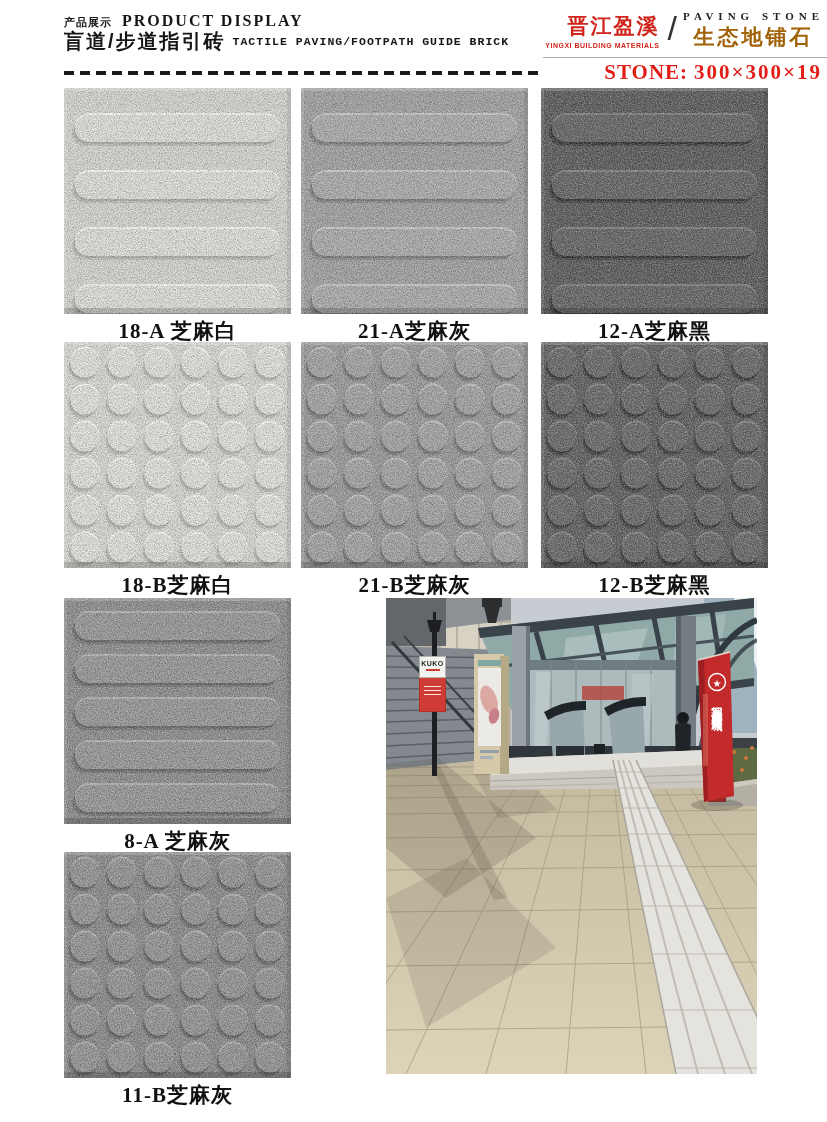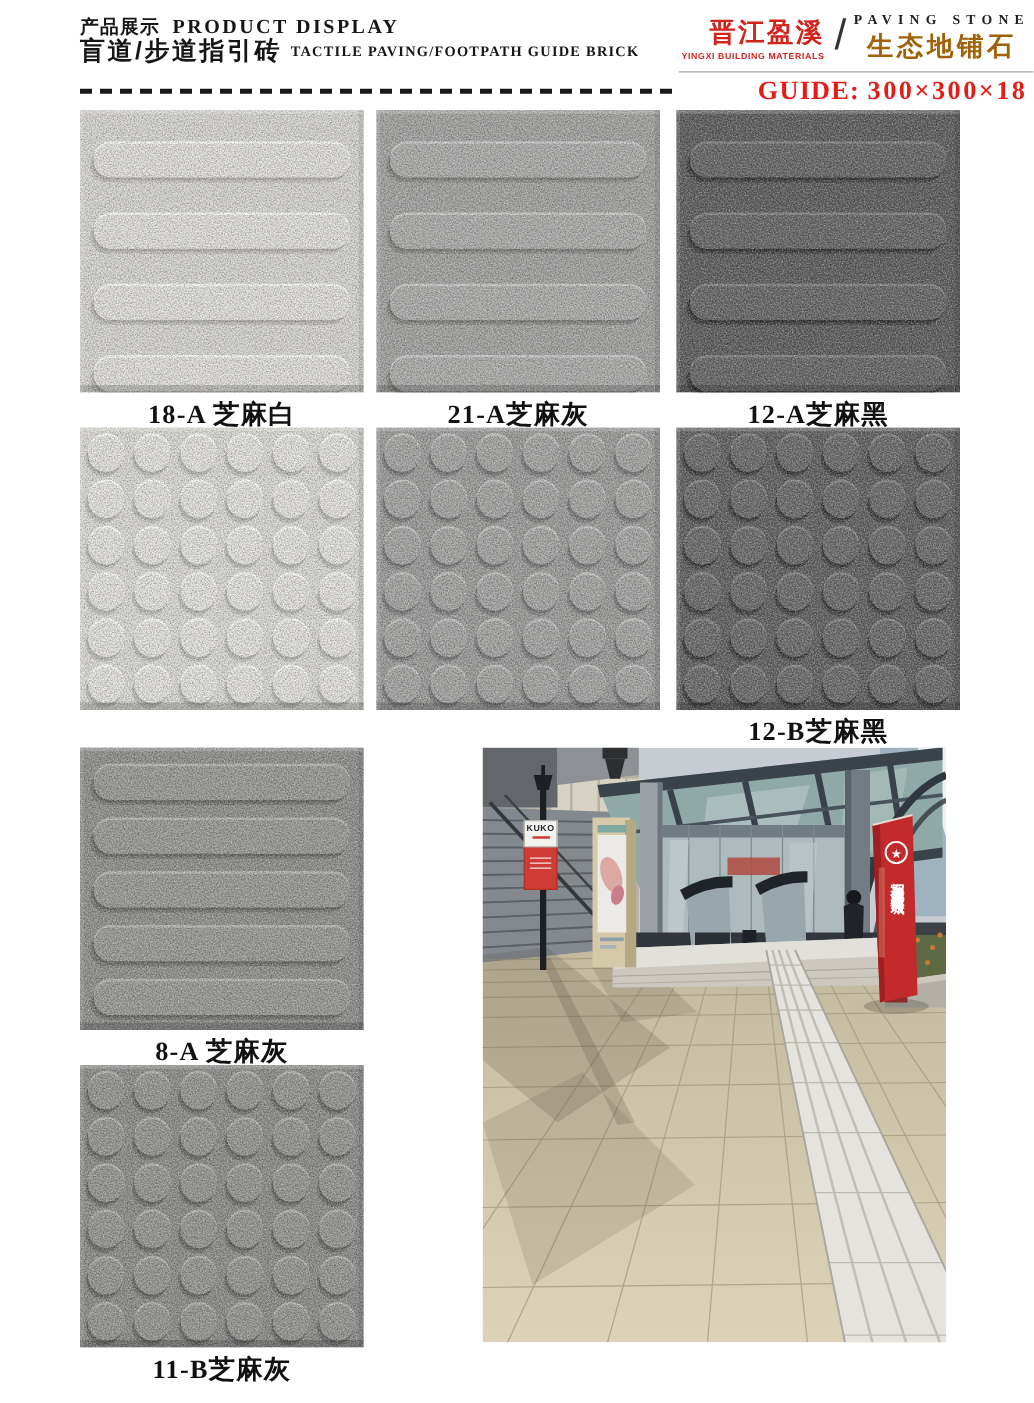--- a/index.html
+++ b/index.html
@@ -4,25 +4,25 @@
 <style>
   html,body{margin:0;padding:0;}
   body{
     width:827px;height:1122px;position:relative;overflow:hidden;
     background:#ffffff;
     font-family:"Liberation Sans", sans-serif;
     color:#161616;
   }
   
   .hdr-line1{position:absolute;left:64px;top:12px;display:flex;align-items:baseline;gap:10px;}
-  .hdr-cn{font-weight:bold;font-size:15px;letter-spacing:1px;}
+  .hdr-cn{font-weight:bold;font-size:11px;letter-spacing:1px;}
   .hdr-en{font-family:"Liberation Serif",serif;font-weight:bold;font-size:16px;letter-spacing:2px;}
   .title-row{position:absolute;left:64px;top:30px;display:flex;align-items:flex-end;gap:7px;}
   .title-cn{font-weight:bold;font-size:20px;letter-spacing:2px;line-height:1.1;}
-  .title-en{font-family:Liberation Serif, serif;font-weight:bold;font-size:11.5px;letter-spacing:1px;padding-bottom:4px;}
+  .title-en{font-family:Liberation Mono, monospace;font-weight:bold;font-size:11.5px;letter-spacing:1px;padding-bottom:4px;}
   .dash-rule{position:absolute;left:64px;top:71px;width:476px;height:4px;
     background:repeating-linear-gradient(90deg,#1a1a1a 0 10px,transparent 10px 16px);}
   
   .brand{position:absolute;right:3px;top:10px;display:flex;align-items:center;}
   .brand-left{text-align:right;}
   .brand-cn{color:#d0241c;font-weight:bold;font-size:21px;letter-spacing:2px;font-family:"Liberation Serif",serif;}
   .brand-sub{color:#d0241c;font-size:7px;letter-spacing:.5px;font-weight:bold;margin-top:2px;}
   .brand-slash{font-size:34px;font-weight:300;color:#333;margin:0 6px 0 8px;transform:translateY(-2px);}
   .brand-right{text-align:center;}
   .brand-en{font-family:"Liberation Serif",serif;font-weight:bold;font-size:11px;letter-spacing:5px;color:#222;}
@@ -84,21 +84,21 @@
   </div>
   <div class="brand-slash">/</div>
   <div class="brand-right">
     <div class="brand-en">PAVING STONE</div>
     <div class="brand-right-cn">生态地铺石</div>
   </div>
 </div>
 <div class="brand-rule"></div>
 
 <div class="size-line">
-  <span>GUIDE:</span><span class="size-val">300×300×18</span>
+  <span>STONE:</span><span class="size-val">300×300×19</span>
 </div>
 
 <div id="products">
     <figure class="product" style="left: 64px; top: 88px;">
       <div class="tile"><svg width="227" height="226" viewBox="0 0 227 226">
           <rect width="227" height="226" fill="#d9d8d3"></rect>
           <rect x="8" y="31" width="205" height="27" rx="13.5" fill="rgb(135,134,129)" opacity="0.28"></rect>
           <rect x="10" y="29" width="205" height="27" rx="13.5" fill="rgb(135,134,129)" opacity="0.3"></rect>
           <rect x="11" y="25" width="205" height="27" rx="13.5" fill="rgb(255,255,255)" opacity="0.85"></rect>
           <rect x="11" y="27" width="205" height="27" rx="13.5" fill="rgb(227,226,221)"></rect>
@@ -326,20 +326,21 @@
           <circle cx="205" cy="208" r="14.5" fill="rgb(138,137,132)" opacity="0.3"></circle>
           <circle cx="206" cy="204" r="14.5" fill="rgb(255,255,255)" opacity="0.85"></circle>
           <circle cx="206" cy="206" r="14.5" fill="rgb(230,229,224)"></circle>
           <rect width="227" height="226" filter="url(#speckle-dark)" opacity="0.40"></rect>
           <rect width="227" height="226" filter="url(#speckle-light)" opacity="0.45"></rect>
           <rect width="227" height="3" fill="#ffffff" opacity="0.18"></rect>
           <rect y="220" width="227" height="6" fill="#000000" opacity="0.16"></rect>
           <rect width="3" height="226" fill="#ffffff" opacity="0.10"></rect>
           <rect x="223" width="4" height="226" fill="#000000" opacity="0.08"></rect>
         </svg></div>
+      <figcaption>18-B芝麻白</figcaption>
     </figure>
     <figure class="product" style="left: 301px; top: 342px;">
       <div class="tile"><svg width="227" height="226" viewBox="0 0 227 226">
           <rect width="227" height="226" fill="#9c9c9b"></rect>
           <circle cx="19" cy="25" r="14.5" fill="rgb(74,74,73)" opacity="0.28"></circle>
           <circle cx="20" cy="23" r="14.5" fill="rgb(74,74,73)" opacity="0.3"></circle>
           <circle cx="21" cy="19" r="14.5" fill="rgb(202,202,201)" opacity="0.85"></circle>
           <circle cx="21" cy="21" r="14.5" fill="rgb(166,166,165)"></circle>
           <circle cx="56" cy="25" r="14.5" fill="rgb(74,74,73)" opacity="0.28"></circle>
           <circle cx="57" cy="23" r="14.5" fill="rgb(74,74,73)" opacity="0.3"></circle>
@@ -481,20 +482,21 @@
           <circle cx="205" cy="208" r="14.5" fill="rgb(74,74,73)" opacity="0.3"></circle>
           <circle cx="206" cy="204" r="14.5" fill="rgb(202,202,201)" opacity="0.85"></circle>
           <circle cx="206" cy="206" r="14.5" fill="rgb(166,166,165)"></circle>
           <rect width="227" height="226" filter="url(#speckle-dark)" opacity="0.40"></rect>
           <rect width="227" height="226" filter="url(#speckle-light)" opacity="0.45"></rect>
           <rect width="227" height="3" fill="#ffffff" opacity="0.18"></rect>
           <rect y="220" width="227" height="6" fill="#000000" opacity="0.16"></rect>
           <rect width="3" height="226" fill="#ffffff" opacity="0.10"></rect>
           <rect x="223" width="4" height="226" fill="#000000" opacity="0.08"></rect>
         </svg></div>
+      <figcaption>21-B芝麻灰</figcaption>
     </figure>
     <figure class="product" style="left: 541px; top: 342px;">
       <div class="tile"><svg width="227" height="226" viewBox="0 0 227 226">
           <rect width="227" height="226" fill="#616161"></rect>
           <circle cx="19" cy="25" r="14.5" fill="rgb(15,15,15)" opacity="0.28"></circle>
           <circle cx="20" cy="23" r="14.5" fill="rgb(15,15,15)" opacity="0.3"></circle>
           <circle cx="21" cy="19" r="14.5" fill="rgb(143,143,143)" opacity="0.85"></circle>
           <circle cx="21" cy="21" r="14.5" fill="rgb(107,107,107)"></circle>
           <circle cx="56" cy="25" r="14.5" fill="rgb(15,15,15)" opacity="0.28"></circle>
           <circle cx="57" cy="23" r="14.5" fill="rgb(15,15,15)" opacity="0.3"></circle>

